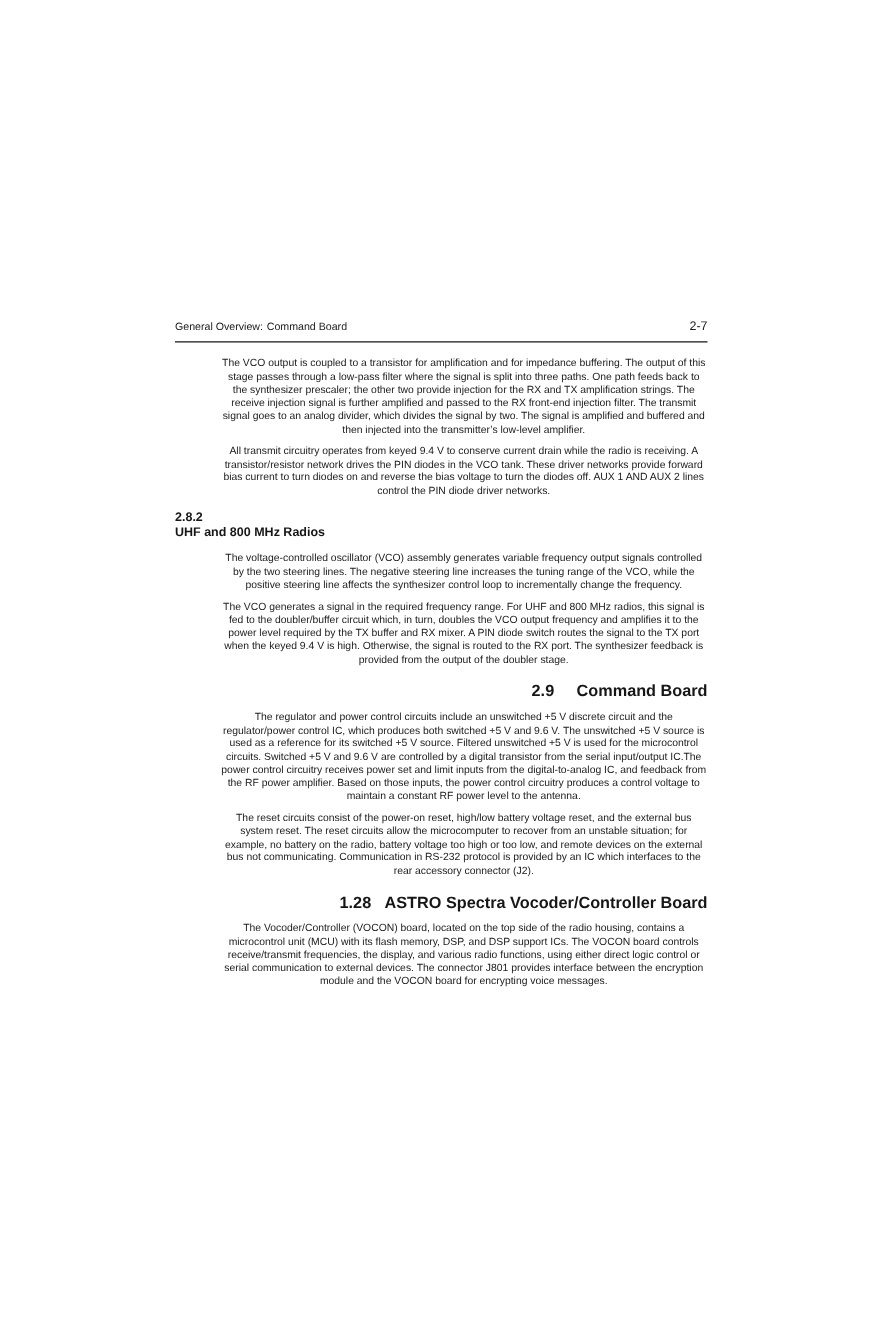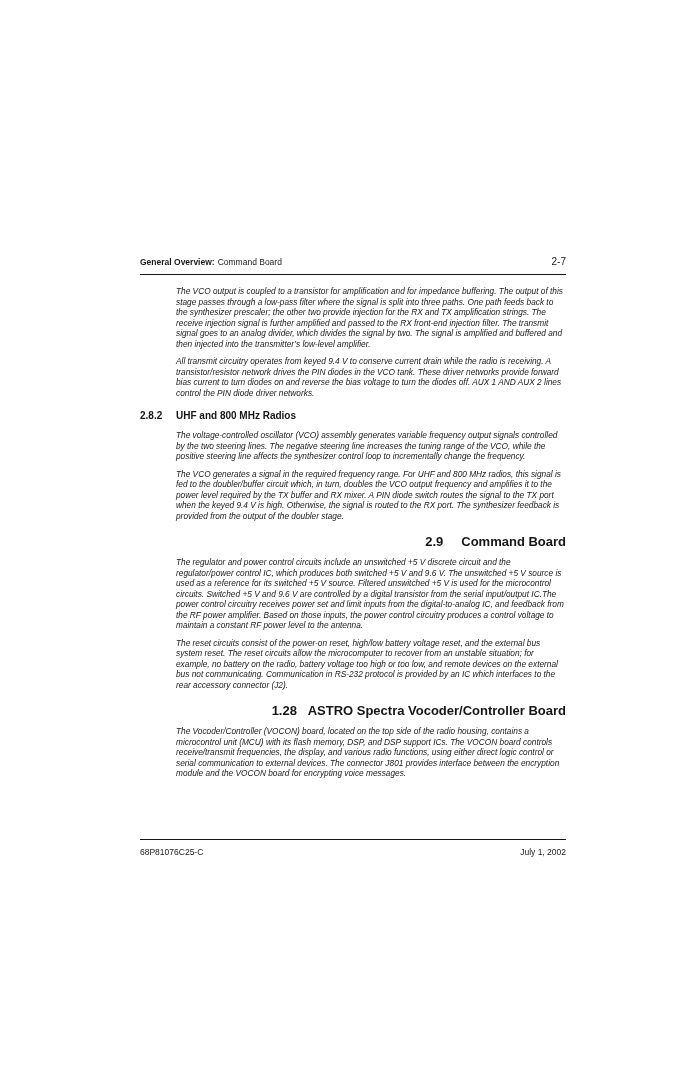--- a/index.html
+++ b/index.html
@@ -23,51 +23,51 @@
     width: 426px;
   }
   
   .running-header {
     display: flex;
     justify-content: space-between;
     align-items: baseline;
     font-size: 8.5px;
     line-height: 11px;
   }
-  .rh-section { font-weight: bold; }
+  .rh-section { font-weight: normal; }
   .rh-chapter { margin-left: 3px; }
   .rh-pagenum { font-size: 10px; margin-top: 24px; }
   .header-rule {
     border: none;
     border-top: 1.8px solid #161616;
     margin: 6px 0 0 0;
   }
   
   .main { margin-top: 11px; }
   p.para {
     font-size: 8.3px;
     line-height: 10.5px;
     margin: 0 0 7px 36px;
     width: 390px;
-    text-align: left;
-    font-style: italic;
+    text-align: center;
   }
   .heading {
     display: flex;
     font-weight: bold;
     color: #161616;
   }
   .heading .hnum {
     width: 36px;
     flex-shrink: 0;
   }
   .heading.h-sub {
     font-size: 10px;
     line-height: 12px;
     margin: 12px 0 8px 0;
+    flex-direction: column;
   }
   .heading.h-major {
     font-size: 13px;
     line-height: 15px;
     margin: 13px 0 8px 0;
     justify-content: flex-end;
   }
   
   .page-footer {
     position: absolute;
@@ -120,20 +120,13 @@
       <p class="para">The reset circuits consist of the power-on reset, high/low battery voltage reset, and the external bus system reset. The reset circuits allow the microcomputer to recover from an unstable situation; for example, no battery on the radio, battery voltage too high or too low, and remote devices on the external bus not communicating. Communication in RS-232 protocol is provided by an IC which interfaces to the rear accessory connector (J2).</p>
 
       <div class="heading h-major">
         <span class="hnum">1.28</span>
         <span class="htitle">ASTRO Spectra Vocoder/Controller Board</span>
       </div>
       <p class="para">The Vocoder/Controller (VOCON) board, located on the top side of the radio housing, contains a microcontrol unit (MCU) with its flash memory, DSP, and DSP support ICs. The VOCON board controls receive/transmit frequencies, the display, and various radio functions, using either direct logic control or serial communication to external devices. The connector J801 provides interface between the encryption module and the VOCON board for encrypting voice messages.</p>
     </div>
   </div>
 
-  <div class="page-footer">
-    <hr class="footer-rule">
-    <div class="footer-row">
-      <span>68P81076C25-C</span>
-      <span>July 1, 2002</span>
-    </div>
-  </div>
 </div>
 
 </body></html>

